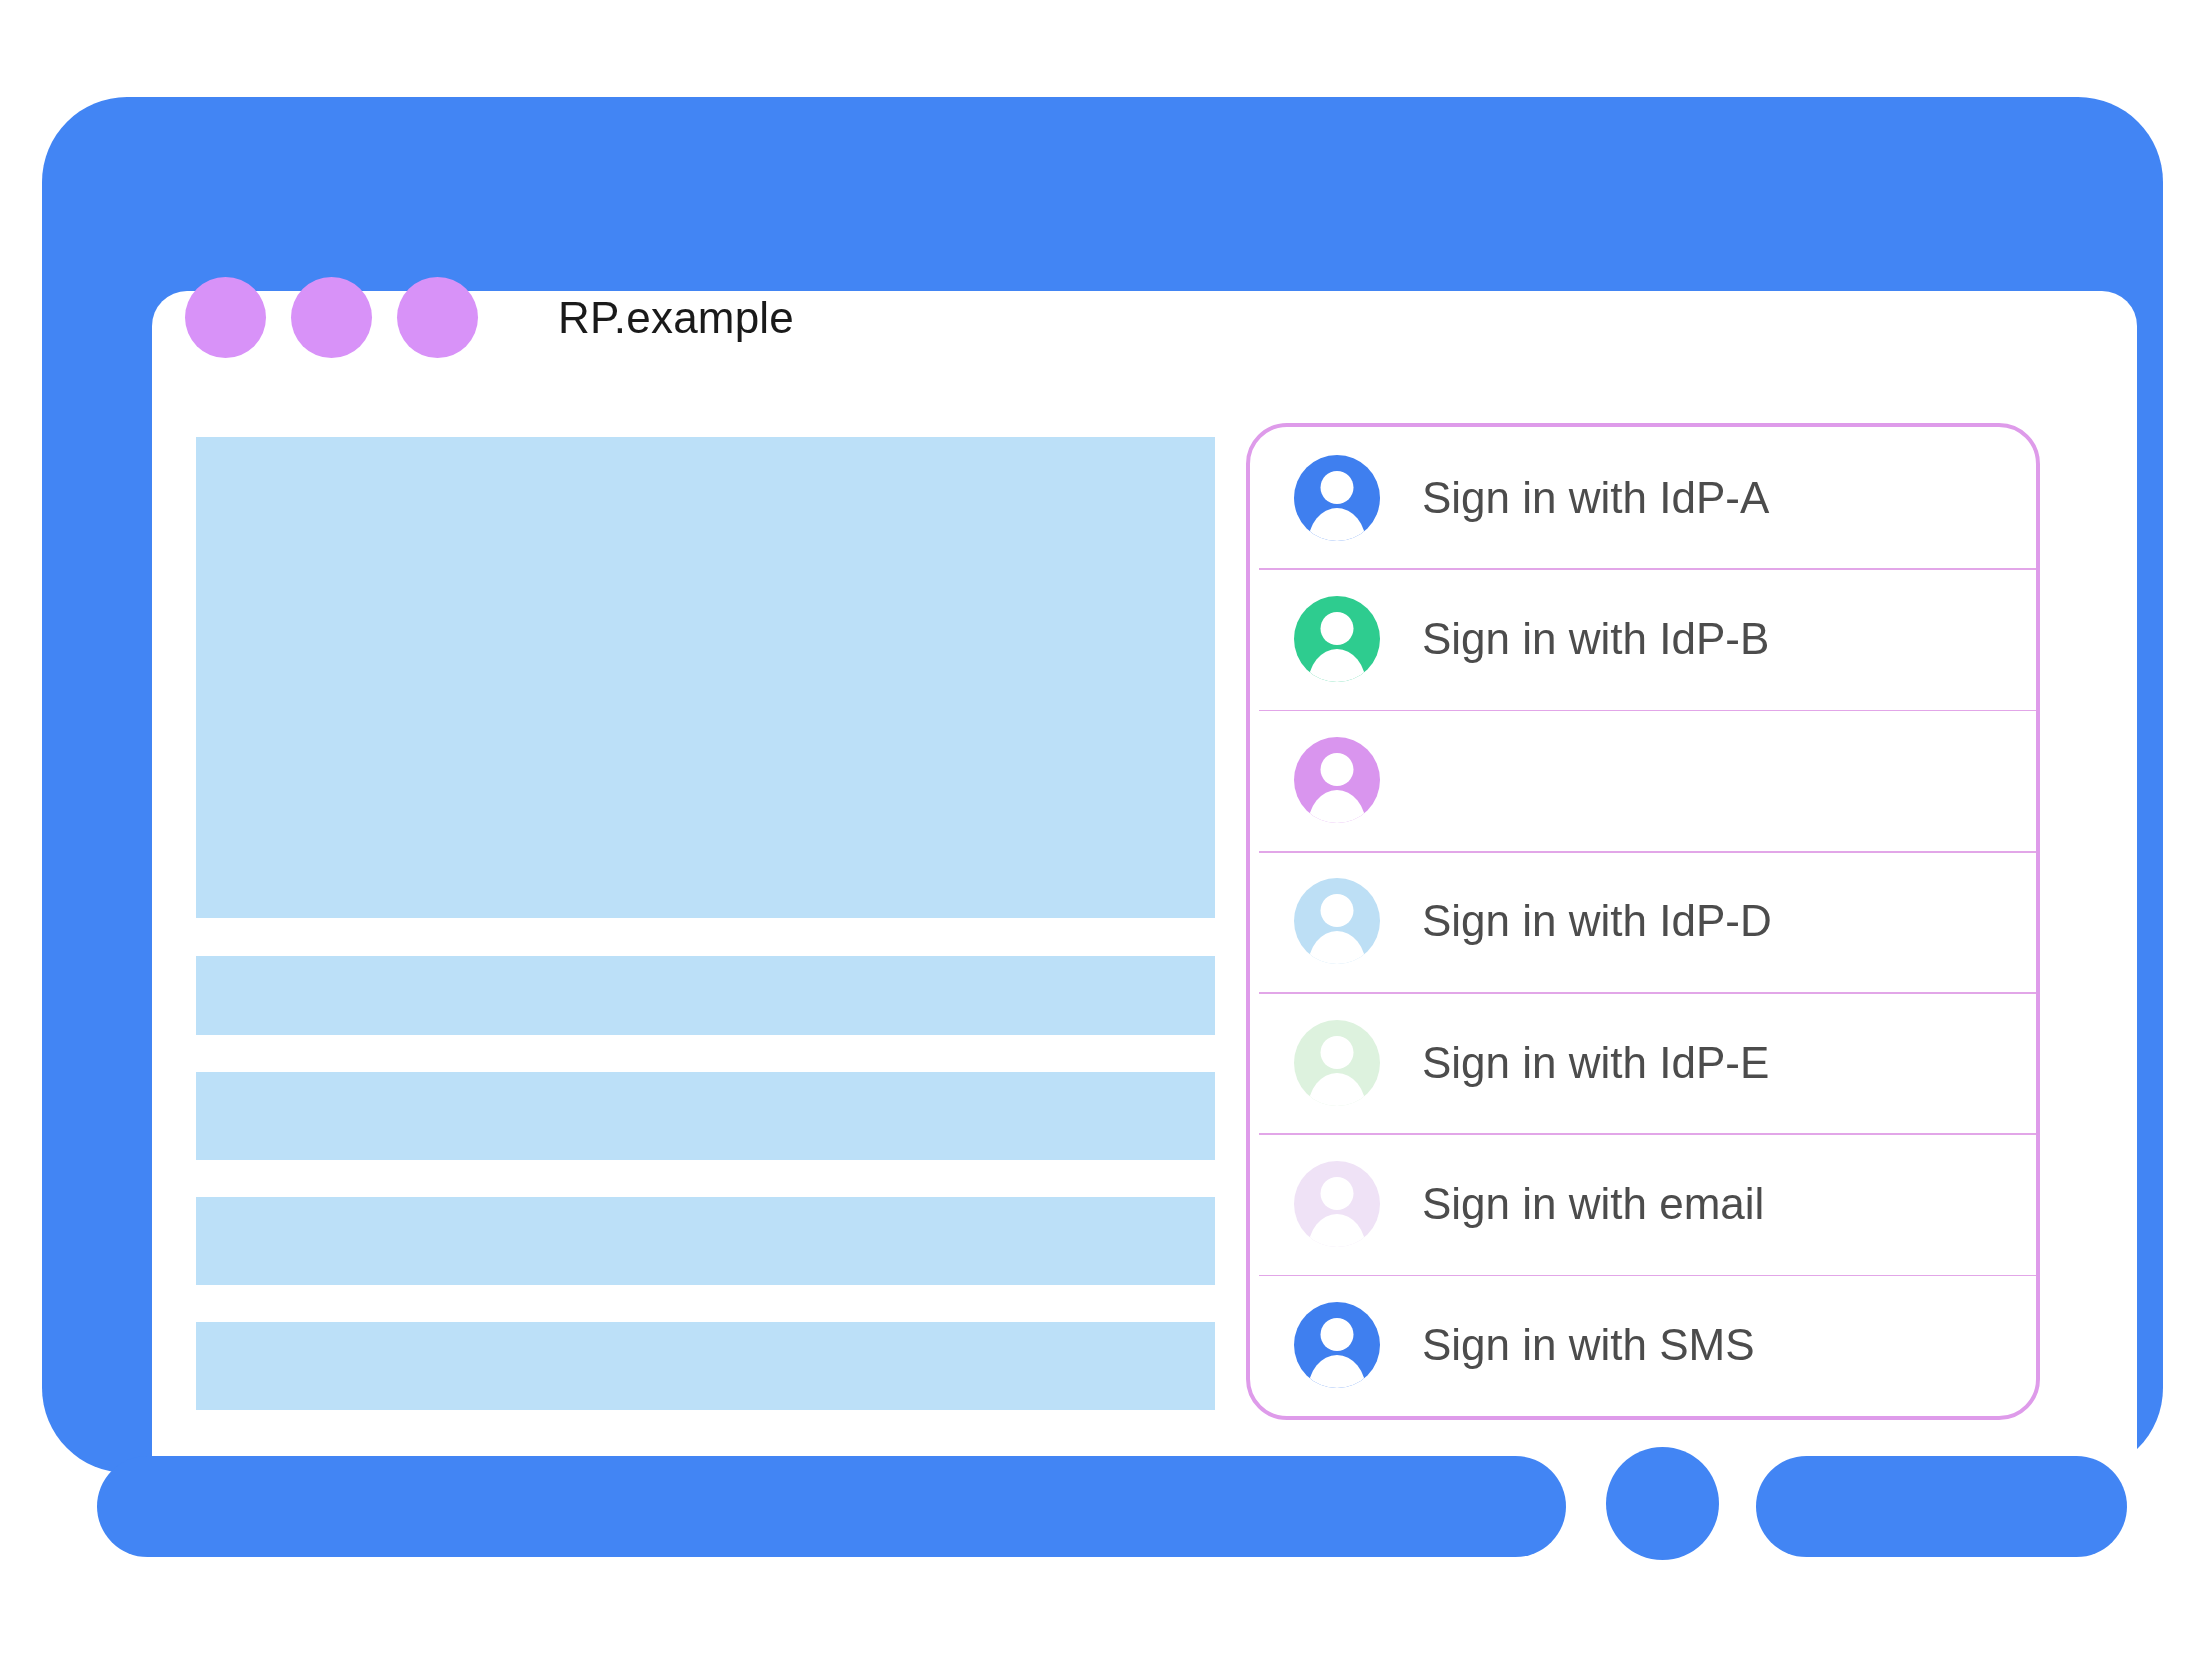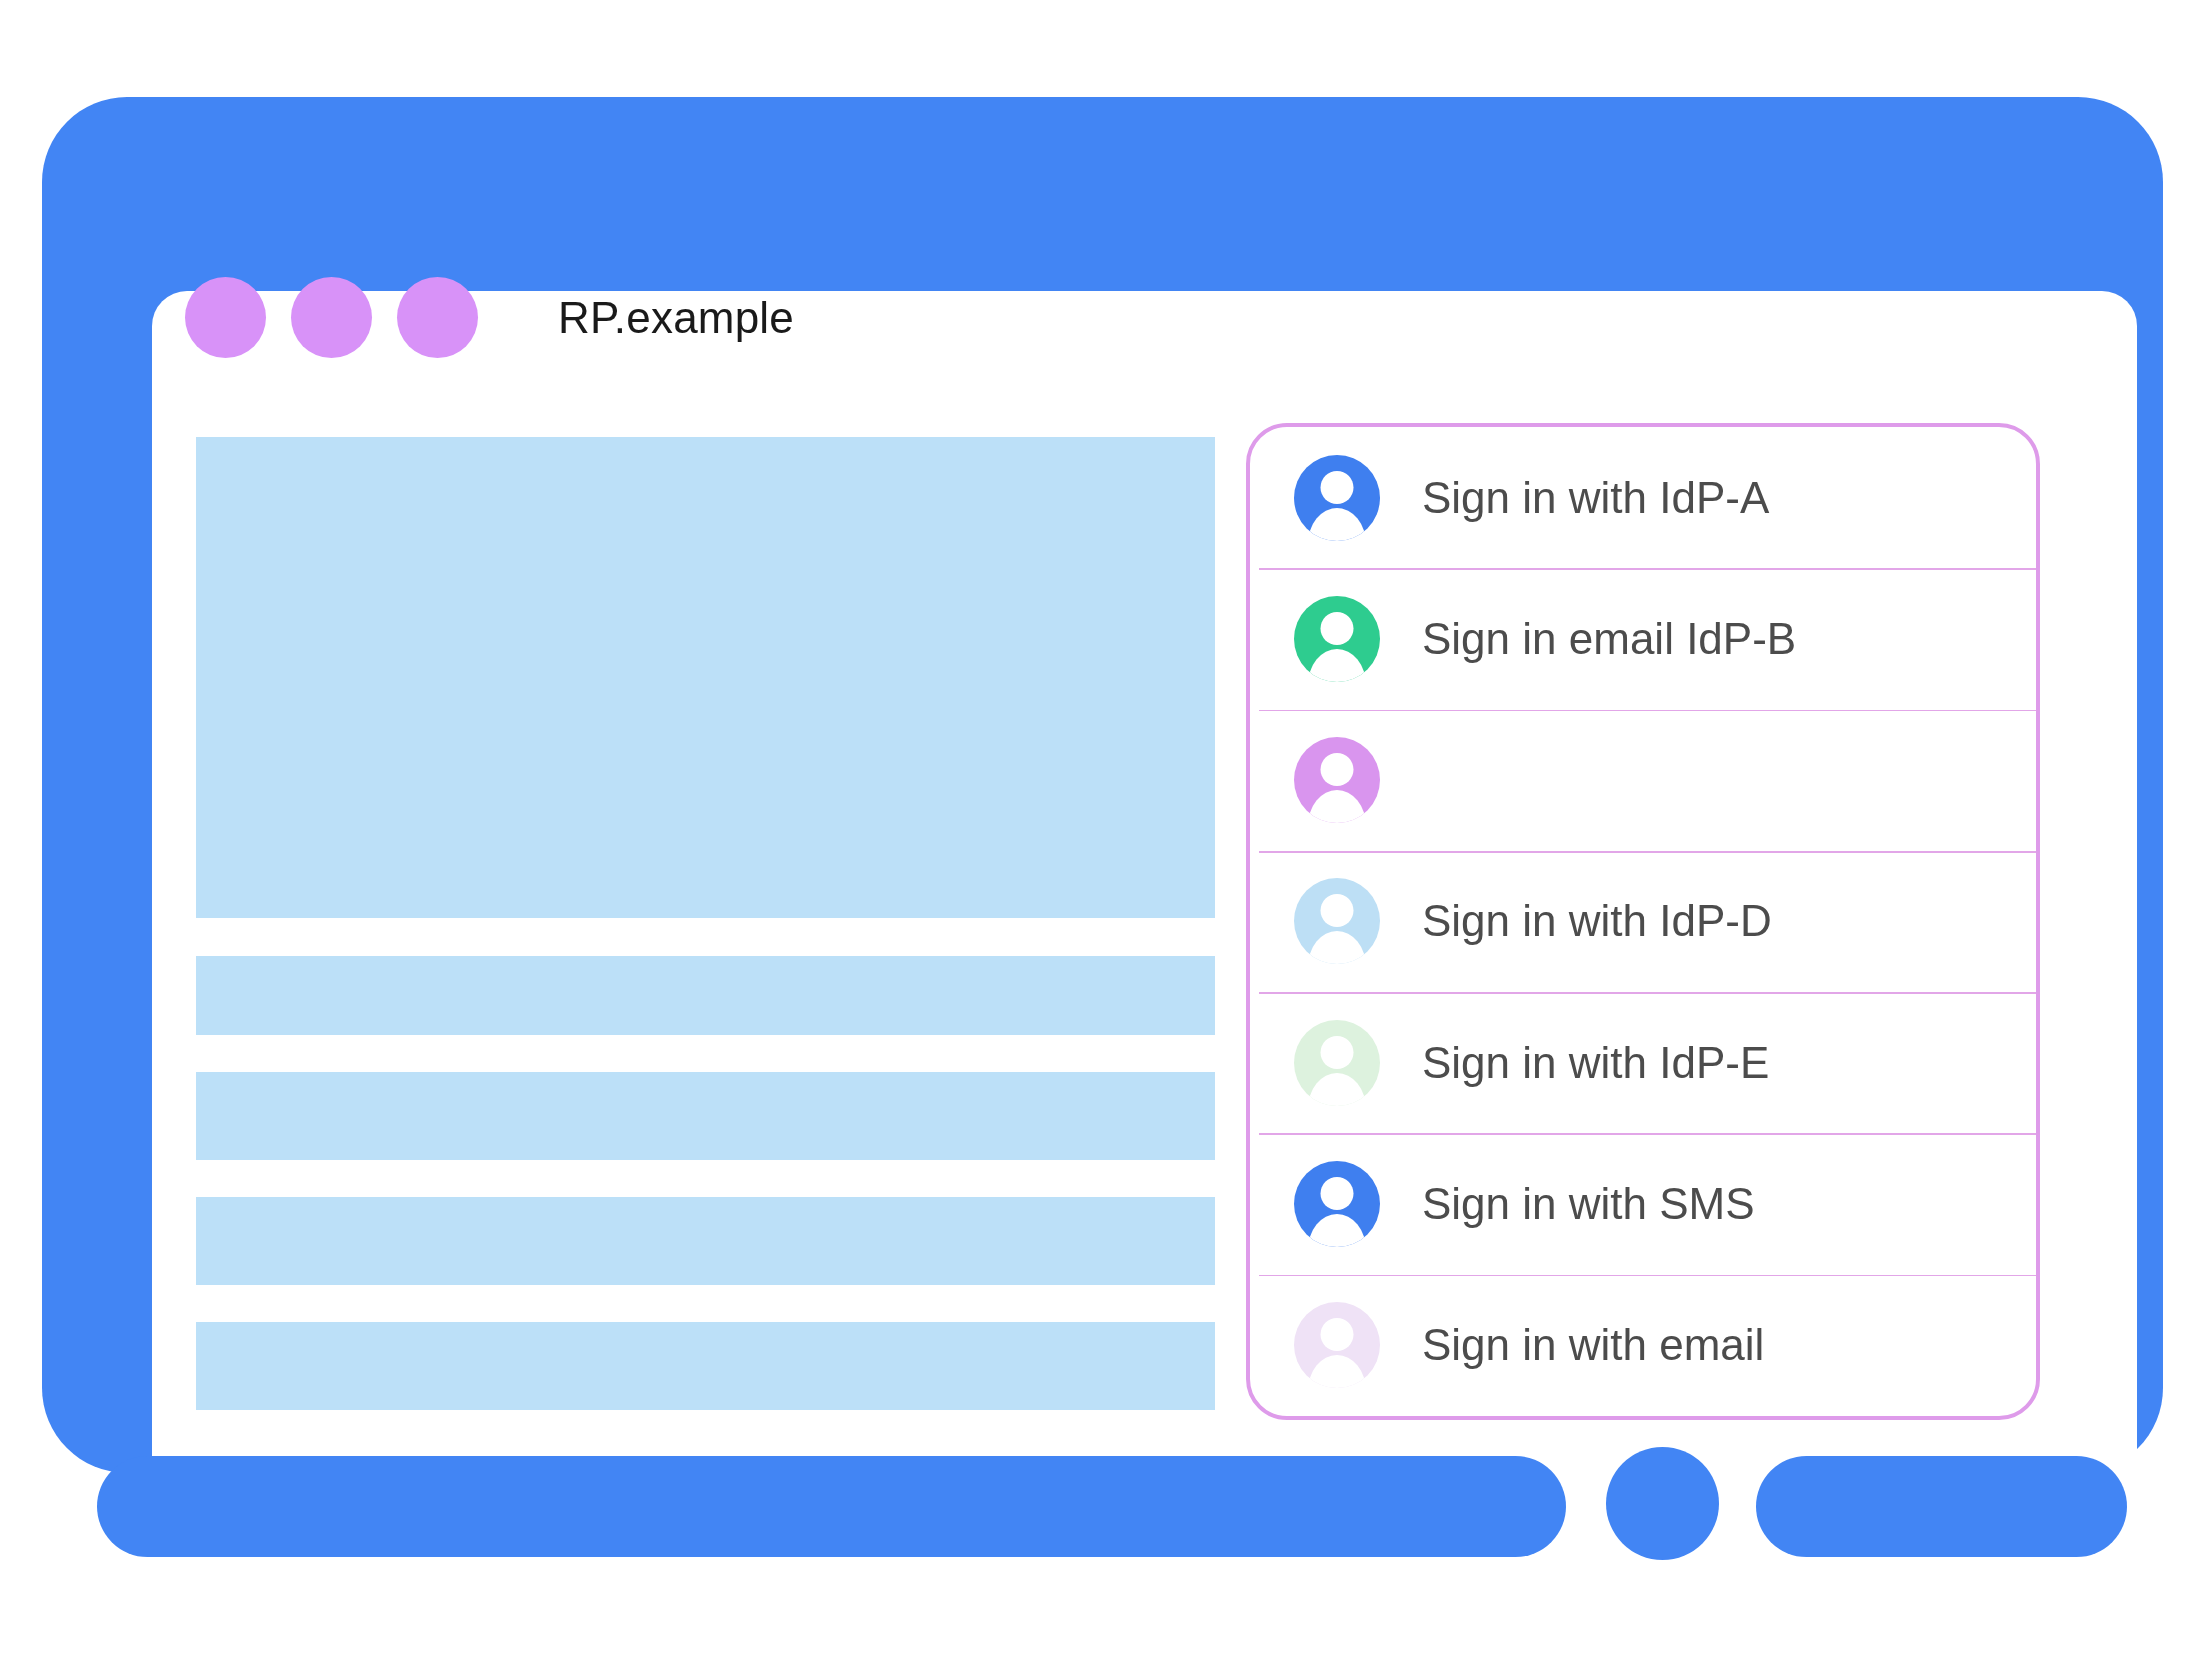--- a/index.html
+++ b/index.html
@@ -213,21 +213,21 @@
             <div class="body"></div>
         </div>
         <div class="signin-label">Sign in with IdP-A</div>
       </div>
 
       <div class="signin-row">
         <div class="avatar" style="background: rgb(46, 204, 143);">
           <div class="head"></div>
             <div class="body"></div>
         </div>
-        <div class="signin-label">Sign in email IdP-B</div>
+        <div class="signin-label">Sign in with IdP-B</div>
       </div>
 
       <div class="signin-row">
         <div class="avatar" style="background: rgb(217, 149, 238);">
           <div class="head"></div>
             <div class="body"></div>
         </div>
       </div>
 
       <div class="signin-row">
@@ -240,32 +240,32 @@
 
       <div class="signin-row">
         <div class="avatar" style="background: rgb(221, 242, 222);">
           <div class="head"></div>
             <div class="body"></div>
         </div>
         <div class="signin-label">Sign in with IdP-E</div>
       </div>
 
       <div class="signin-row">
+        <div class="avatar" style="background: rgb(239, 226, 246);">
+          <div class="head"></div>
+            <div class="body"></div>
+        </div>
+        <div class="signin-label">Sign in with email</div>
+      </div>
+
+      <div class="signin-row">
         <div class="avatar" style="background: rgb(63, 127, 239);">
           <div class="head"></div>
             <div class="body"></div>
         </div>
         <div class="signin-label">Sign in with SMS</div>
       </div>
 
-      <div class="signin-row">
-        <div class="avatar" style="background: rgb(239, 226, 246);">
-          <div class="head"></div>
-            <div class="body"></div>
-        </div>
-        <div class="signin-label">Sign in with email</div>
-      </div>
-
     </div>
   </div>
 
 </div>
 
 
 </body></html>

